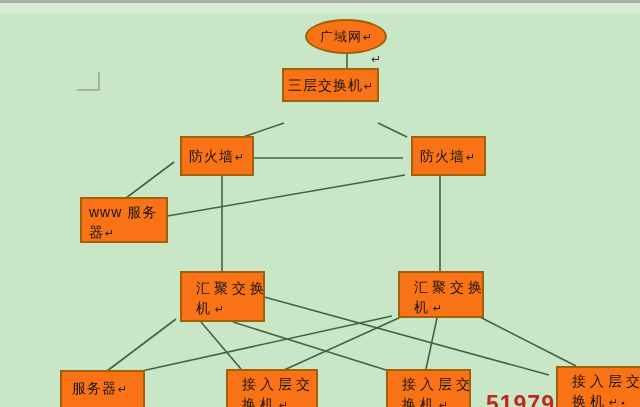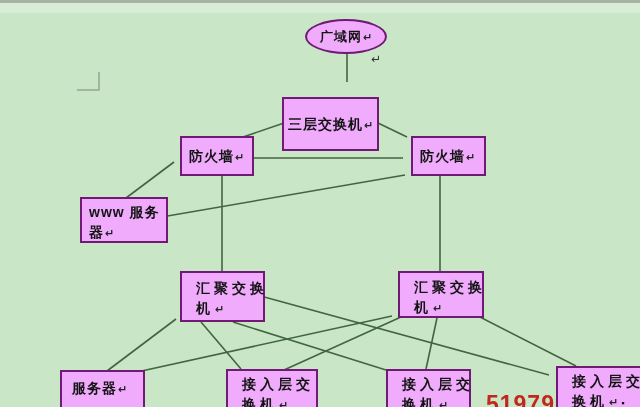--- a/index.html
+++ b/index.html
@@ -10,27 +10,26 @@
     background:#c9e7c6;
     font-family:"Liberation Sans","DejaVu Sans",sans-serif;
     color:#141414;
   }
   #top-edge{position:absolute;left:0;top:0;width:640px;height:3px;background:#a6b2a4;}
   #top-band{position:absolute;left:0;top:3px;width:640px;height:10px;background:#d7edd5;}
   #wires{position:absolute;left:0;top:0;z-index:1;}
   .node{
     position:absolute;
     box-sizing:border-box;
-    background:#f0abfc;
-    border:2px solid #701a75;
+    background:#f97316;
+    border:2px solid #a16207;
     z-index:2;
     font-size:14px;
     line-height:20px;
     letter-spacing:1px;
-    font-weight:bold;
   }
   .node .ln{display:block;white-space:nowrap;}
   .ellipse{
     border-radius:50%;
     display:flex;align-items:center;justify-content:center;
     text-align:center;font-size:13px;
   }
   .center{display:flex;align-items:center;justify-content:center;text-align:center;}
   .pad{padding:3px 7px;margin-left:8px;}
   .wide{letter-spacing:4px;padding-left:14px;}
@@ -75,21 +74,21 @@
         <line x1="476" y1="315" x2="576" y2="366" stroke="#41663f" stroke-width="1.6"></line>
       </g>
   </svg>
 
   <span id="floating-pilcrow">↵</span>
 
   <div class="node ellipse" style="left:305px;top:19px;width:82px;height:35px;">
     <span><span>广域网</span><span class="pilcrow">↵</span></span>
   </div>
 
-  <div class="node center" style="left:282px;top:97px;width:97px;height:54px;">
+  <div class="node center" style="left:282px;top:68px;width:97px;height:34px;">
     <span><span>三层交换机</span><span class="pilcrow">↵</span></span>
   </div>
 
   <div class="node pad" style="left:172px;top:136px;width:74px;height:40px;padding-top:8px;">
     <span class="ln"><span>防火墙</span><span class="pilcrow">↵</span></span>
   </div>
 
   <div class="node pad" style="left:403px;top:136px;width:75px;height:40px;padding-top:8px;">
     <span class="ln"><span>防火墙</span><span class="pilcrow">↵</span></span>
   </div>

